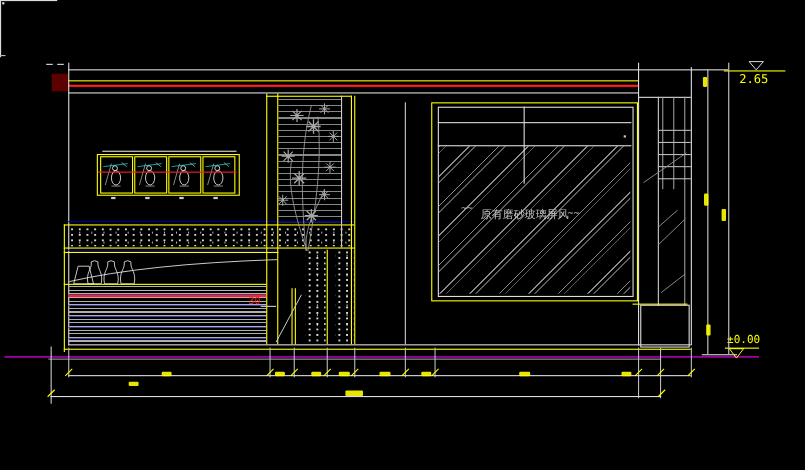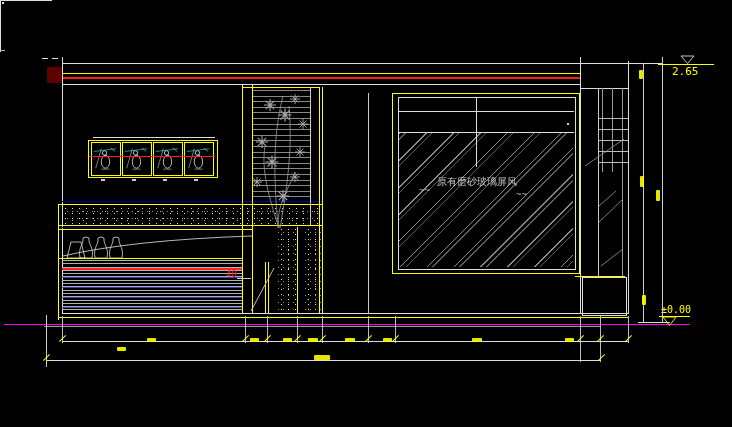--- a/index.html
+++ b/index.html
@@ -180,40 +180,40 @@
       </svg>
     </div>
   </div>
 
   <div>
     <div class="l" style="left:265px;top:262px;width:1px;height:51px;background:var(--yellow)"></div>
     <div class="l" style="left:268px;top:262px;width:1px;height:51px;background:var(--yellow)"></div>
     <div class="stipple" style="left:278px;top:227px;width:18px;height:86px;"></div>
     <div class="l" style="left:297px;top:227px;width:1px;height:86px;background:var(--yellow)"></div>
     <div class="stipple" style="left:305px;top:227px;width:17px;height:86px;"></div>
-    <div class="txt" style="left:226px;top:270px;font-size:9px;color:var(--red);">40</div>
+    <div class="txt" style="left:226px;top:270px;font-size:9px;color:var(--red);">30</div>
     <div class="l" style="left:237px;top:278px;width:14px;height:1px;background:#ccc"></div>
   </div>
 
   <div>
     <div class="l" style="left:319px;top:87px;width:1px;height:226px;background:var(--yellow)"></div>
     <div class="l" style="left:322px;top:87px;width:1px;height:226px;background:var(--yellow)"></div>
     <div class="l" style="left:368px;top:93px;width:1px;height:220px;background:#ccc"></div>
   </div>
 
   <div>
     <div class="frame-y" style="left:392px;top:93px;width:186px;height:179px;"></div>
     <div class="frame-w" style="left:398px;top:97px;width:176px;height:171px;"></div>
     <div class="glass-hatch" style="left:399px;top:133px;width:174px;height:134px;"></div>
     <div class="l" style="left:398px;top:111px;width:176px;height:1px;background:#ddd"></div>
     <div class="l" style="left:398px;top:132px;width:176px;height:1px;background:#ddd"></div>
     <div class="l" style="left:476px;top:97px;width:1px;height:70px;background:#ddd"></div>
     <div class="l" style="left:567px;top:123px;width:2px;height:2px;background:#ccc"></div>
     <div class="txt" style="left:419px;top:186px;font-size:9px;color:#bbb;">~~</div>
-    <div class="txt" style="left:437px;top:177px;font-size:10px;color:#c8c8c8;letter-spacing:0;">原有磨砂玻璃屏风</div>
+    <div class="txt" style="left:437px;top:191px;font-size:10px;color:#c8c8c8;letter-spacing:0;">原有磨砂玻璃屏风</div>
     <div class="txt" style="left:516px;top:190px;font-size:9px;color:#bbb;">~~</div>
   </div>
 
   <div>
     <div class="l" style="left:62px;top:313px;width:566px;height:1px;background:#ddd"></div>
     <div class="l" style="left:58px;top:317px;width:570px;height:1px;background:var(--yellow)"></div>
     <div class="l" style="left:638px;top:322px;width:32px;height:1px;background:#ddd"></div>
     <div class="l" style="left:4px;top:324px;width:686px;height:1px;background:var(--magenta)"></div>
     <div class="l" style="left:44px;top:326px;width:556px;height:1px;background:#999"></div>
   </div>

